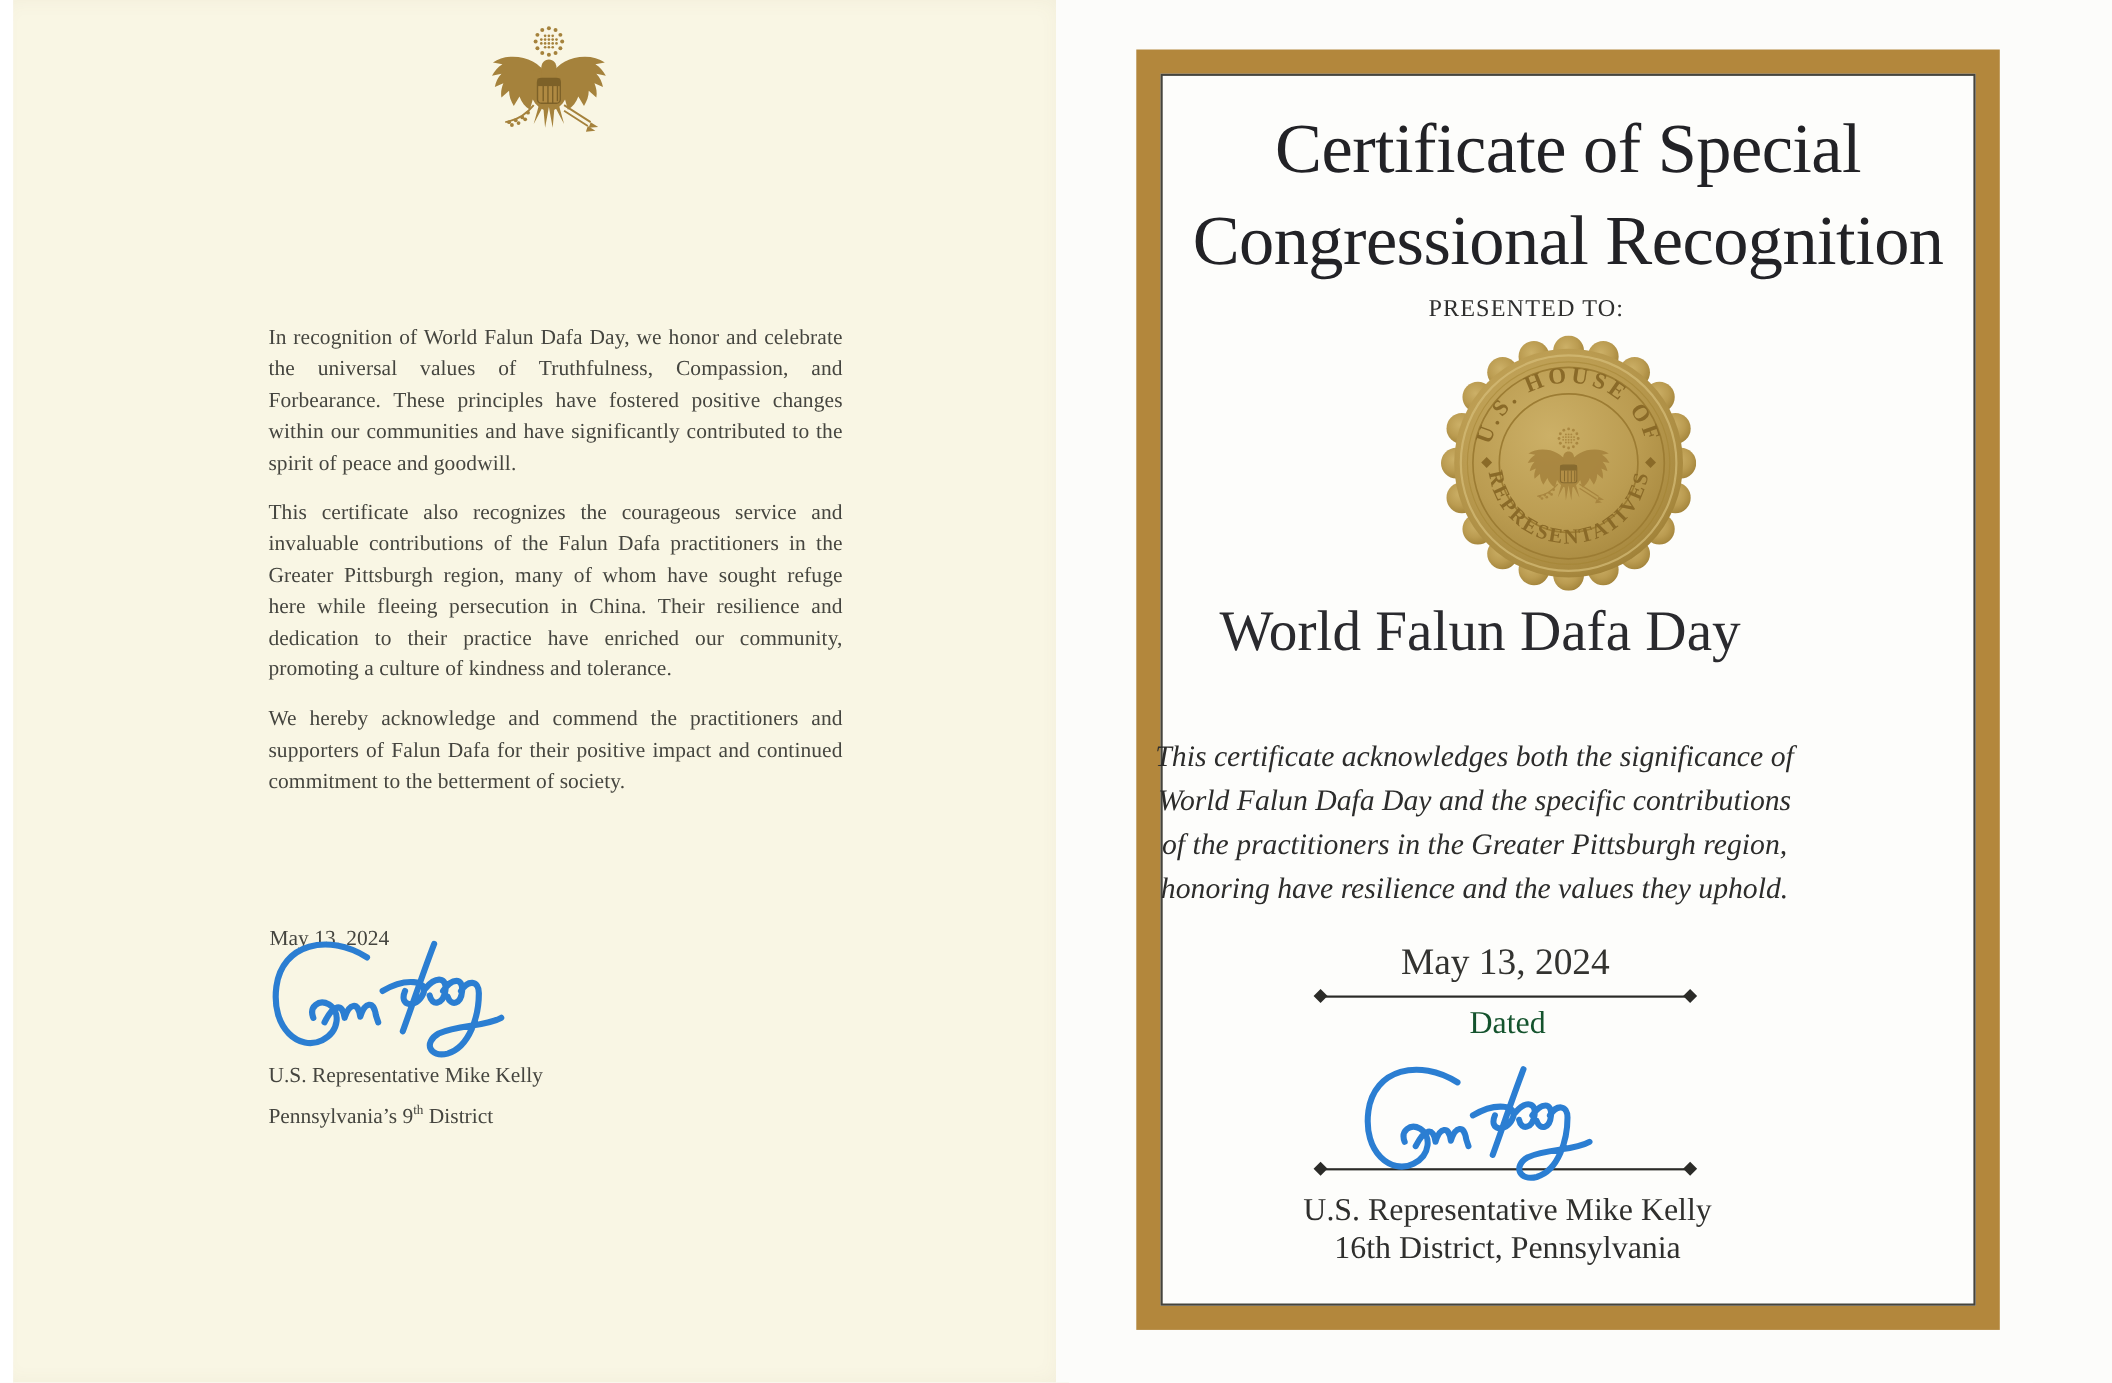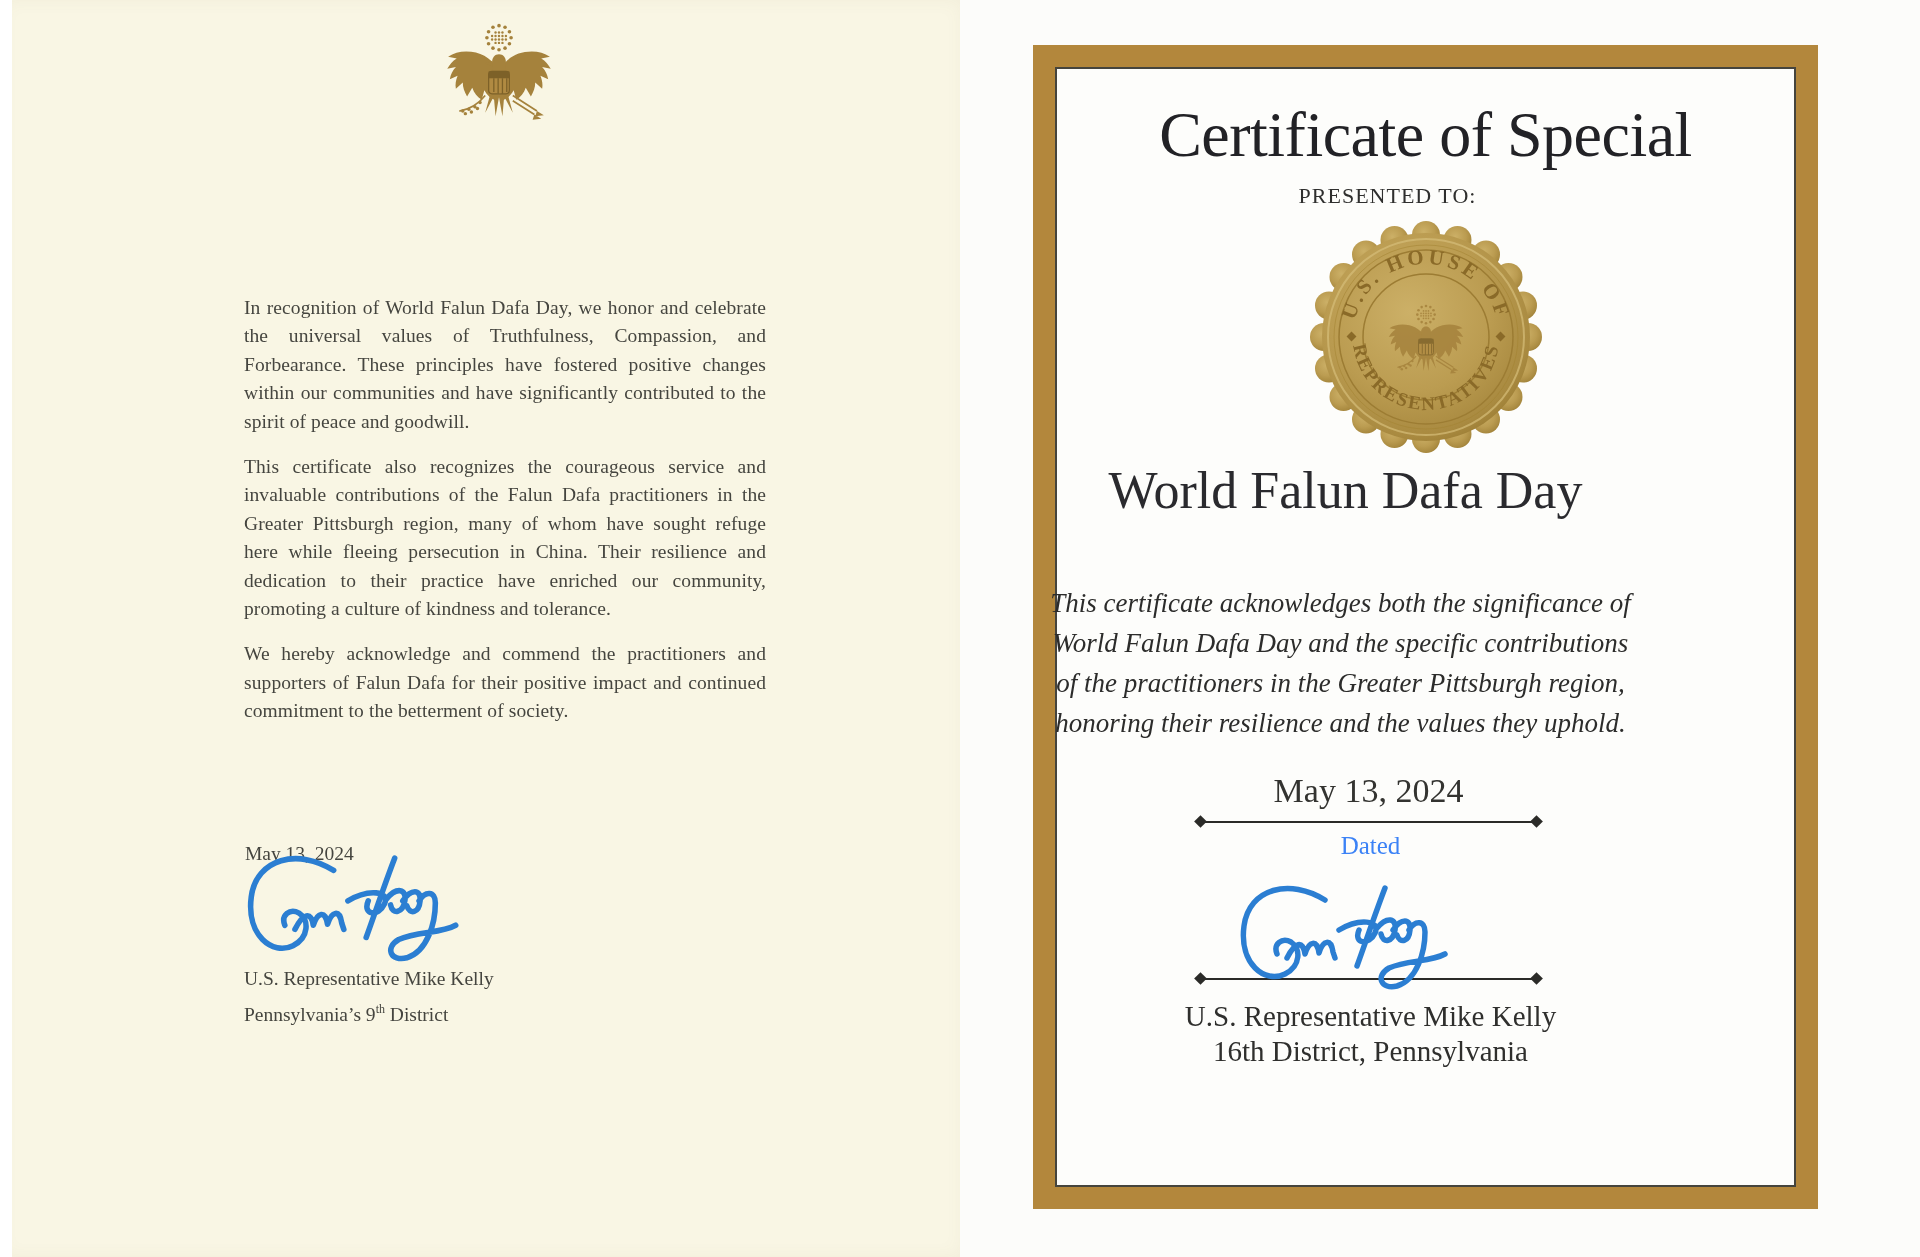--- a/index.html
+++ b/index.html
@@ -67,21 +67,21 @@
     margin-top:28px;font-size:34px;line-height:40px;color:#333330;
     transform:translateX(-57px);
   }
   .rule{
     display:flex;align-items:center;width:345px;margin-top:6px;
     transform:translateX(-57px);
   }
   .rule .dia{width:9px;height:9px;background:#2b2b28;transform:rotate(45deg);flex:none;}
   .rule .bar{flex:1;height:2px;background:#2b2b28;}
   .dated{
-    margin-top:4px;font-size:25px;line-height:32px;color:#3b82f6;
+    margin-top:4px;font-size:29px;line-height:32px;color:#14532d;
     transform:translateX(-55px);
   }
   .cert-sig{
     margin-top:16px;width:248px;height:118px;margin-bottom:-28px;z-index:2;
     transform:translateX(-80px);
   }
   .cert-name{
     margin-top:16px;font-size:29px;line-height:35px;color:#2f2f2d;
     transform:translateX(-55px);
   }
@@ -194,20 +194,21 @@
       <div><span>Pennsylvania’s 9</span><sup>th</sup><span> District</span></div>
     </div>
   </section>
 
   <section class="page-right">
     <div class="frame">
       <div class="frame-inner">
 
         <div class="cert-title">
           <div>Certificate of Special</div>
+          <div>Congressional Recognition</div>
         </div>
 
         <div class="presented">PRESENTED TO:</div>
 
         <div class="seal">
           <svg width="232" height="232" viewBox="0 0 232 232">
             <g fill="url(#sealGrad)">
               <circle cx="218" cy="116" r="14"></circle>
                 <circle cx="213" cy="147.5" r="14"></circle>
                 <circle cx="198.5" cy="176" r="14"></circle>
@@ -251,21 +252,21 @@
             </g>
           </svg>
         </div>
 
         <div class="recipient">World Falun Dafa Day</div>
 
         <div class="cert-body">
           <div>This certificate acknowledges both the significance of</div>
           <div>World Falun Dafa Day and the specific contributions</div>
           <div>of the practitioners in the Greater Pittsburgh region,</div>
-          <div>honoring their resilience and the values they uphold.</div>
+          <div>honoring have resilience and the values they uphold.</div>
         </div>
 
         <div class="cert-date">May 13, 2024</div>
 
         <div class="rule">
           <span class="dia"></span>
           <span class="bar"></span>
           <span class="dia"></span>
         </div>
 

